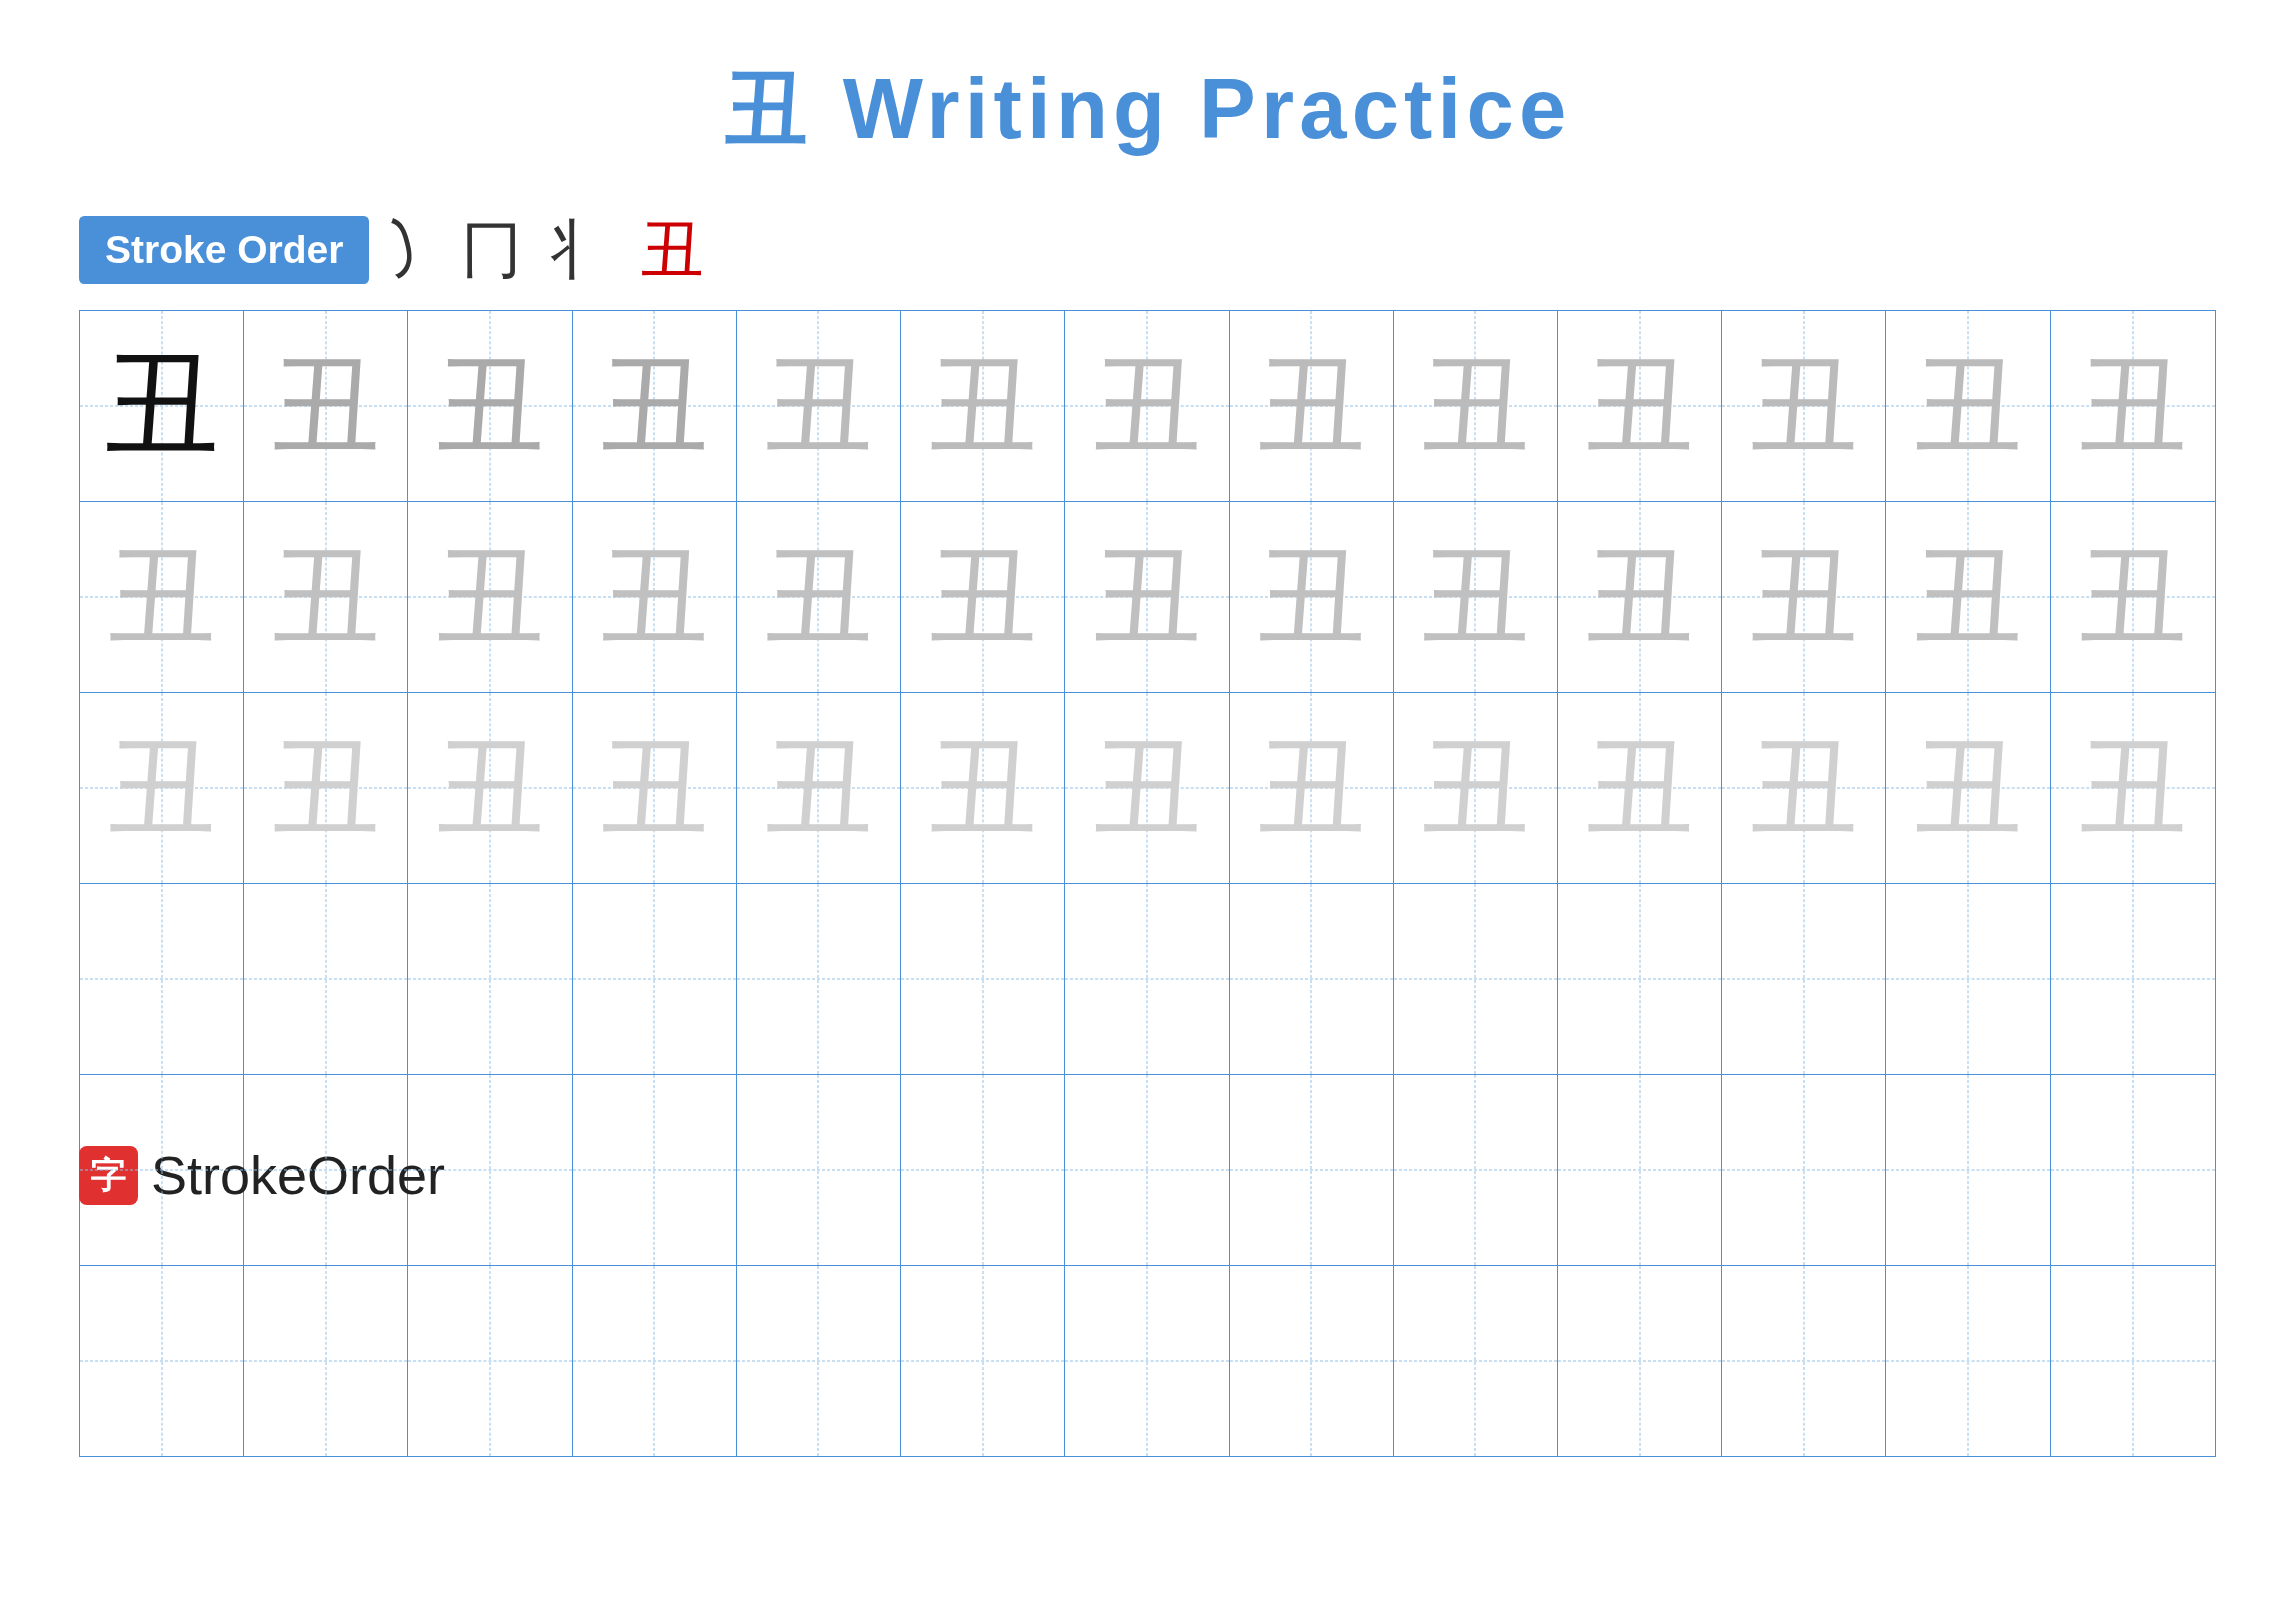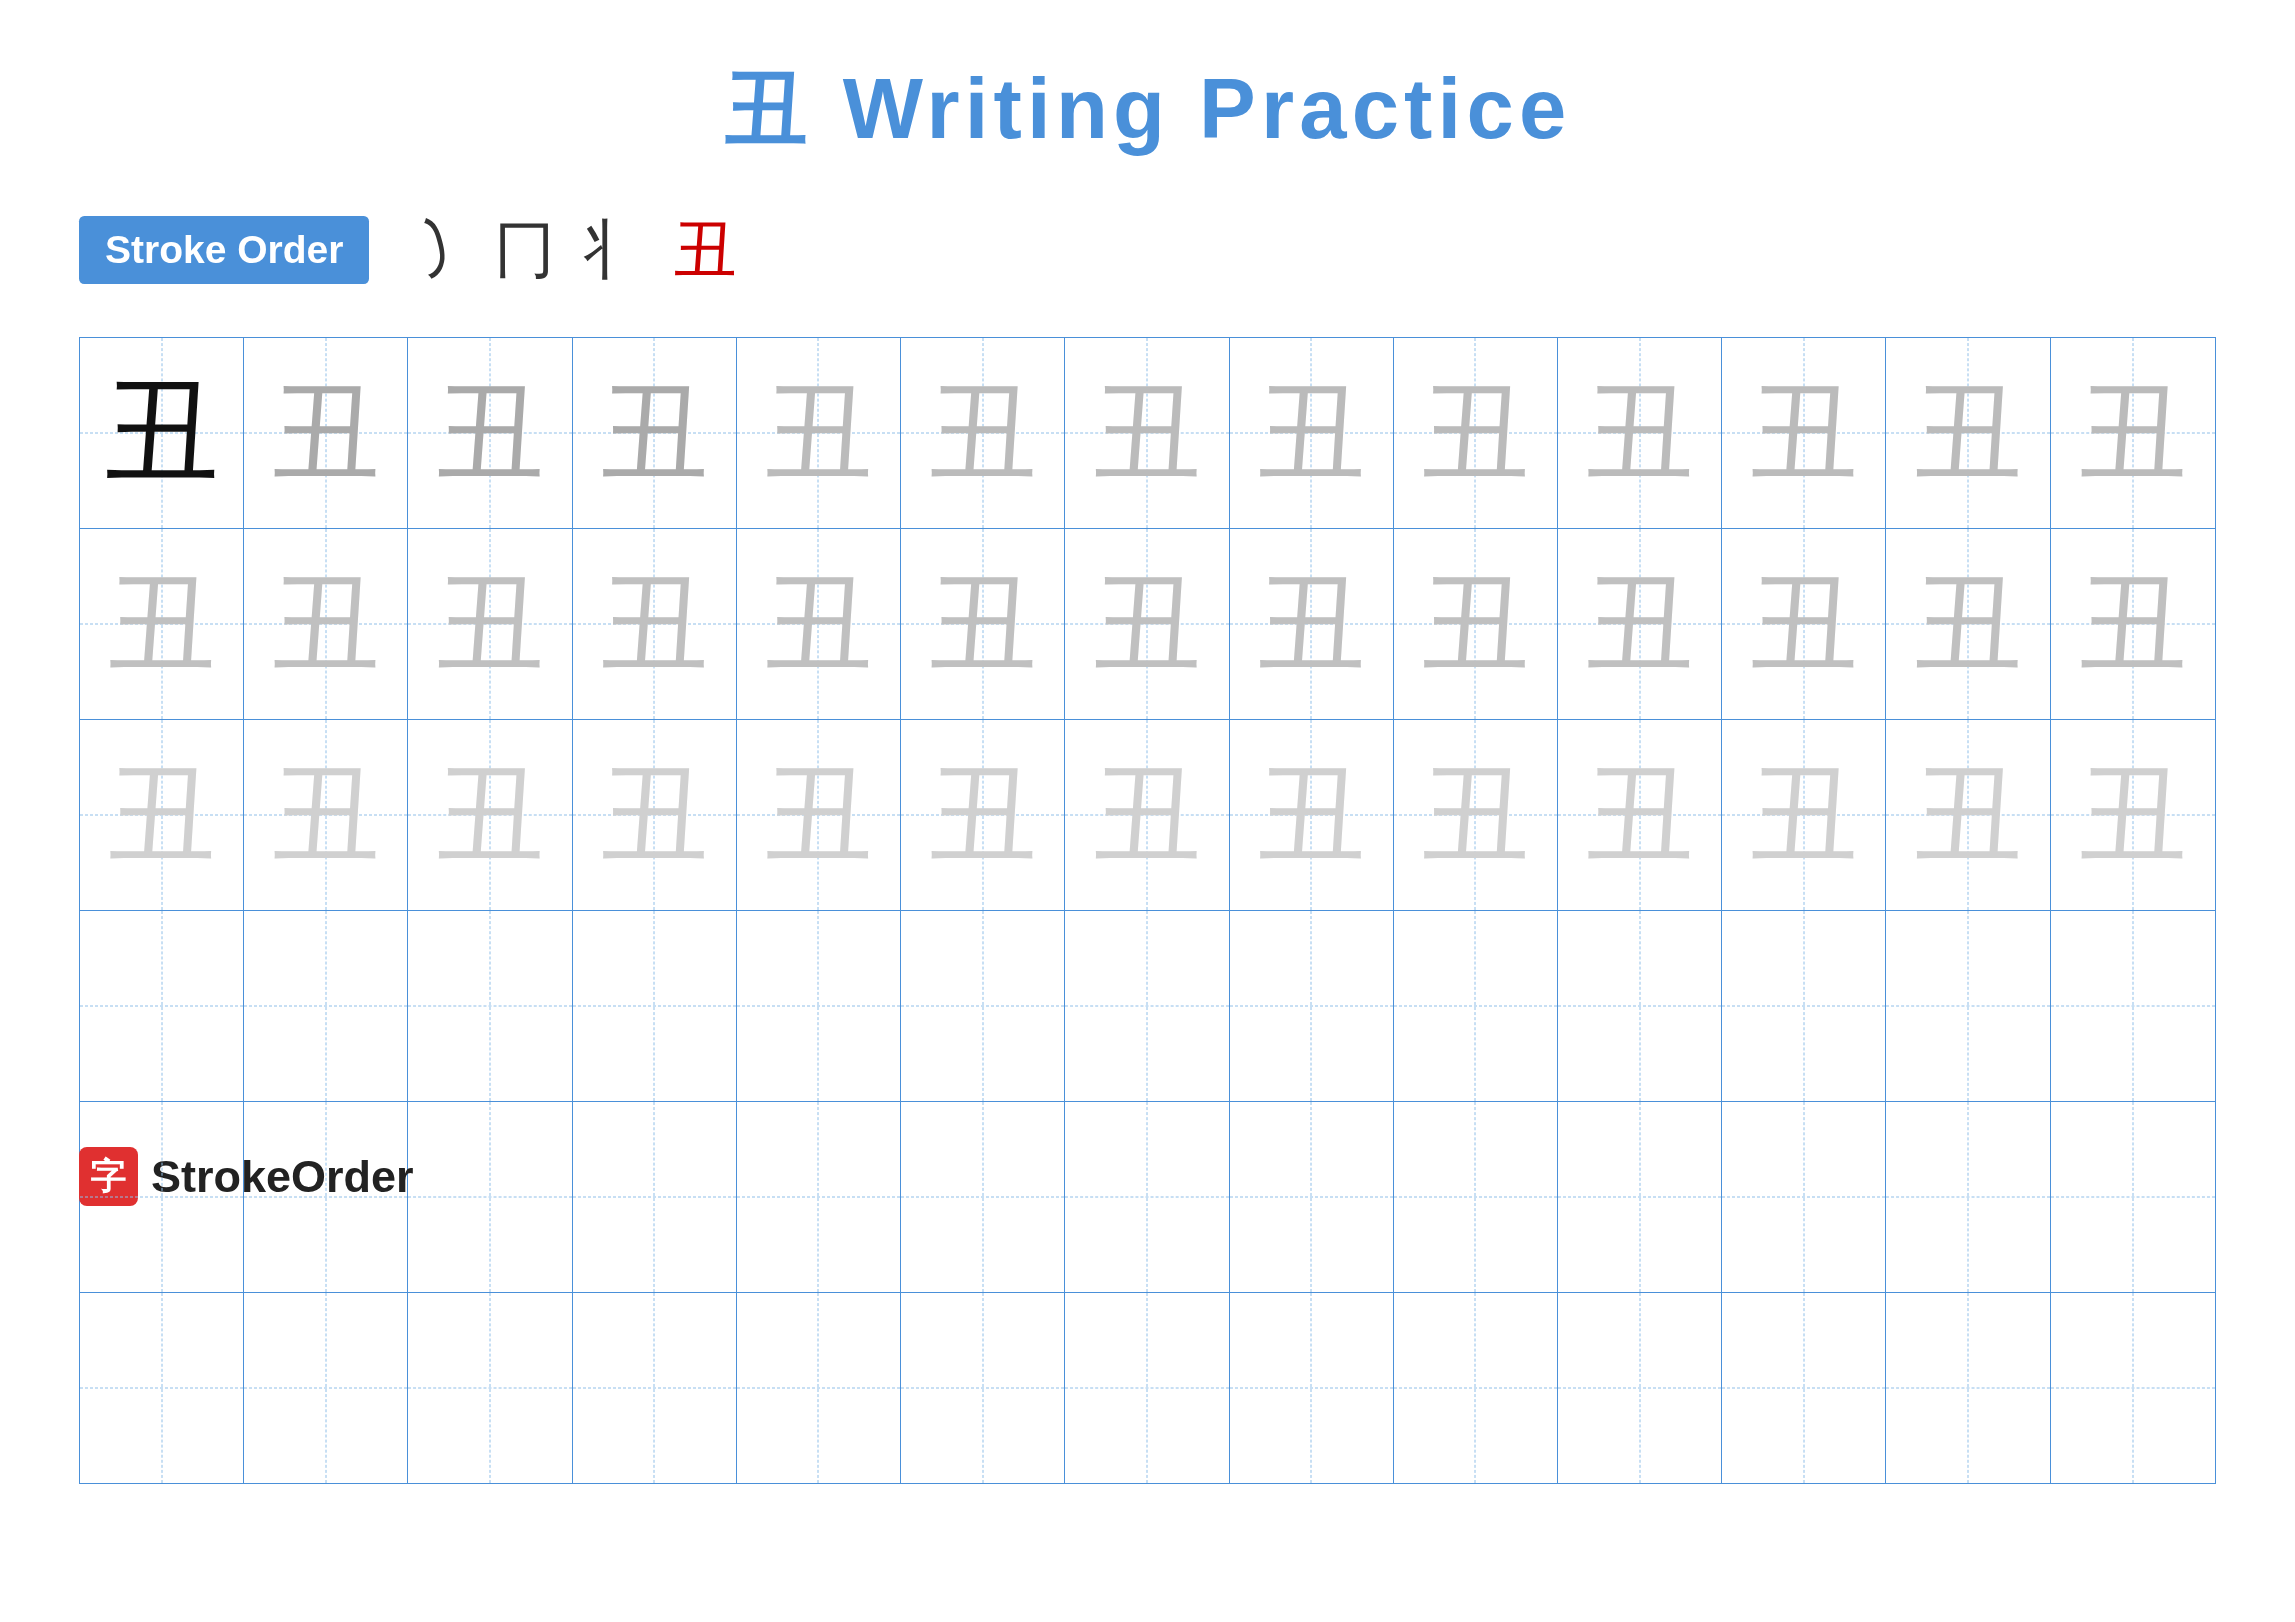--- a/index.html
+++ b/index.html
@@ -25,22 +25,21 @@
       font-size: 85px;
       color: #4a90d9;
       font-weight: bold;
       margin-bottom: 39px;
       letter-spacing: 5.2px;
     }
 
     .stroke-order-row {
       display: flex;
       align-items: center;
-      gap: 33px;
-      margin-bottom: 43px;
+      margin-bottom: 16px;
     }
 
     .stroke-order-badge {
       background: #4a90d9;
       color: #fff;
       font-size: 39px;
       font-weight: bold;
       padding: 11.8px 26px;
       border-radius: 5.2px;
     }
@@ -154,22 +153,22 @@
       border-radius: 7.9px;
       display: flex;
       align-items: center;
       justify-content: center;
       font-size: 36px;
       color: #fff;
       font-weight: bold;
     }
 
     .footer-brand-text {
-      font-size: 45px;
-      font-weight: bold;
+      font-size: 54px;
+      font-weight: normal;
       color: #222;
     }
   </style>
 </head>
 <body>
 
 <div class="page">
 
   <h1 class="title">
     <span>丑 Writing Practice</span>

